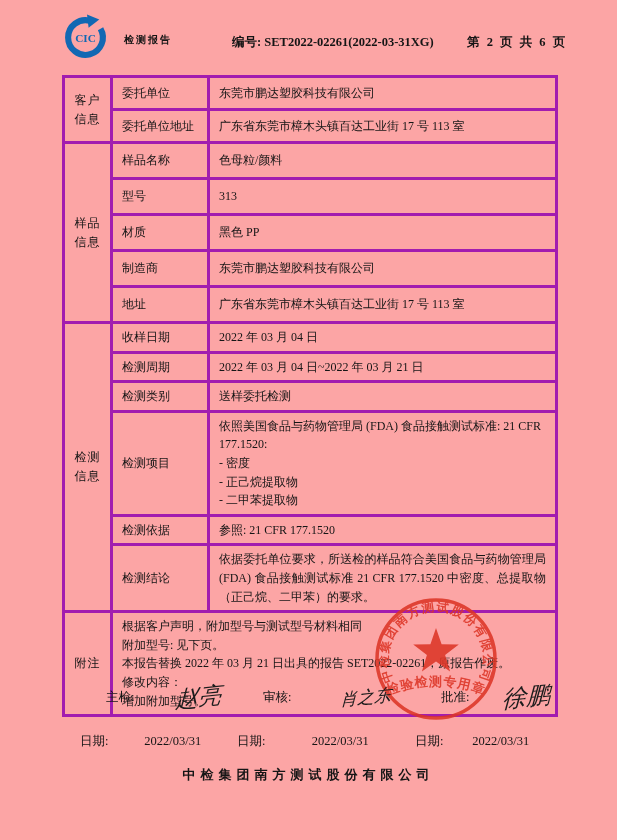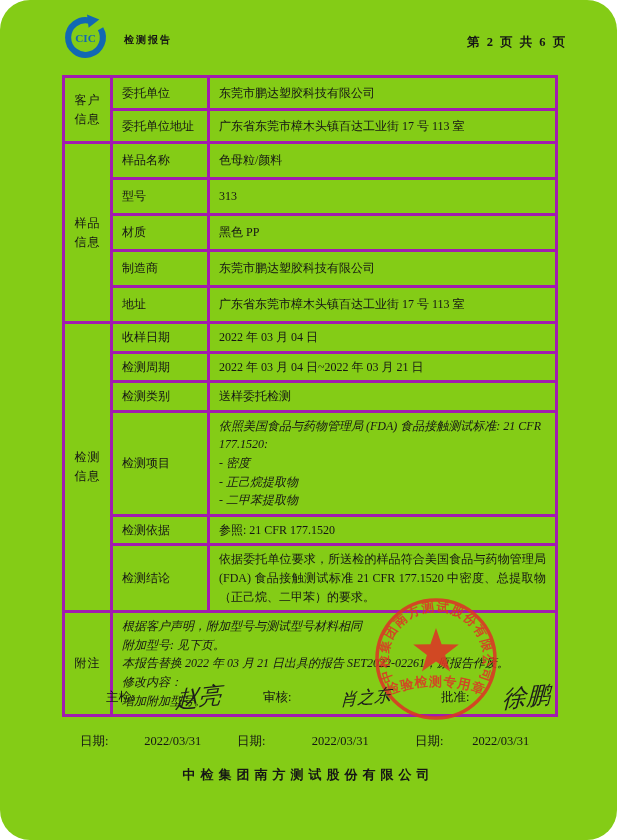--- a/index.html
+++ b/index.html
@@ -1,34 +1,34 @@
 <!DOCTYPE html>
 <html><head>
 <meta charset="utf-8">
 <style>
   html,body{margin:0;padding:0;background:#ffffff;}
   .page{
-    position:relative;width:617px;height:840px;background:#84cc16;overflow:hidden;
-    font-family:"Liberation Serif","DejaVu Serif",serif;color:#151515;border-radius:30px;
+    position:relative;width:617px;height:840px;background:#fca5a5;overflow:hidden;
+    font-family:"Liberation Serif","DejaVu Serif",serif;color:#151515;
   }
   
   .logo{position:absolute;left:62px;top:14px;width:47px;height:47px;}
   .hdr-title{position:absolute;left:124px;top:33px;font-size:10px;font-weight:bold;letter-spacing:2px;}
   .hdr-no{position:absolute;left:232px;top:34px;font-size:12.5px;font-weight:bold;}
   .hdr-page{position:absolute;left:467px;top:34px;font-size:12.5px;font-weight:bold;letter-spacing:2px;}
   
   table.main{position:absolute;left:62px;top:75px;width:496px;border-collapse:collapse;font-size:12px;}
   table.main td{border:3px solid #a21caf;vertical-align:middle;padding:4px 9px;line-height:1.55;}
   td.group{width:27px;text-align:center;white-space:pre-line;letter-spacing:1px;line-height:2.1;padding:4px 7px;}
   td.lbl{width:76px;}
   td.val{white-space:pre-line;}
   tr.h31 td{height:22px;}
   tr.h34 td{height:25px;}
   tr.h25 td{height:16px;margin-left:24px;}
-  td.ml{line-height:1.75;padding:7px 9px;font-style:italic;}
+  td.ml{line-height:1.75;padding:7px 9px;}
   td.just{text-align:justify;line-height:1.55;}
   
   .sig-grid,.date-grid{
     position:absolute;left:80px;width:478px;display:grid;
     grid-template-columns:157px 178px 143px;font-size:12.5px;
   }
   .sig-grid{top:681px;margin-left:26px;}
   .date-grid{top:733px;}
   .sig-col{display:flex;align-items:center;}
   .sig-role{white-space:nowrap;position:relative;z-index:1;}
@@ -53,20 +53,21 @@
 <body>
 
 <div class="page">
 
   <svg class="logo" viewBox="0 0 46 46">
     <path d="M37.7 14.5 A17 17 0 1 1 27.4 6.6" fill="none" stroke="#1268b3" stroke-width="6"></path>
     <polygon points="24.5,0.5 36.5,5.5 26,13.5" fill="#1268b3"></polygon>
     <text x="23" y="27.5" text-anchor="middle" font-size="11" font-weight="bold" fill="#1268b3" font-family="Liberation Serif, serif">CIC</text>
   </svg>
   <div class="hdr-title">检测报告</div>
+  <div class="hdr-no"><span>编号: </span><span>SET2022-02261(2022-03-31XG)</span></div>
   <div class="hdr-page">第 2 页 共 6 页</div>
 
   <table class="main">
 
     <tbody>
         <tr class="h31">
       <td class="group" rowspan="2">客户
 信息</td>
       <td class="lbl">委托单位</td>
       <td class="val">东莞市鹏达塑胶科技有限公司</td>

